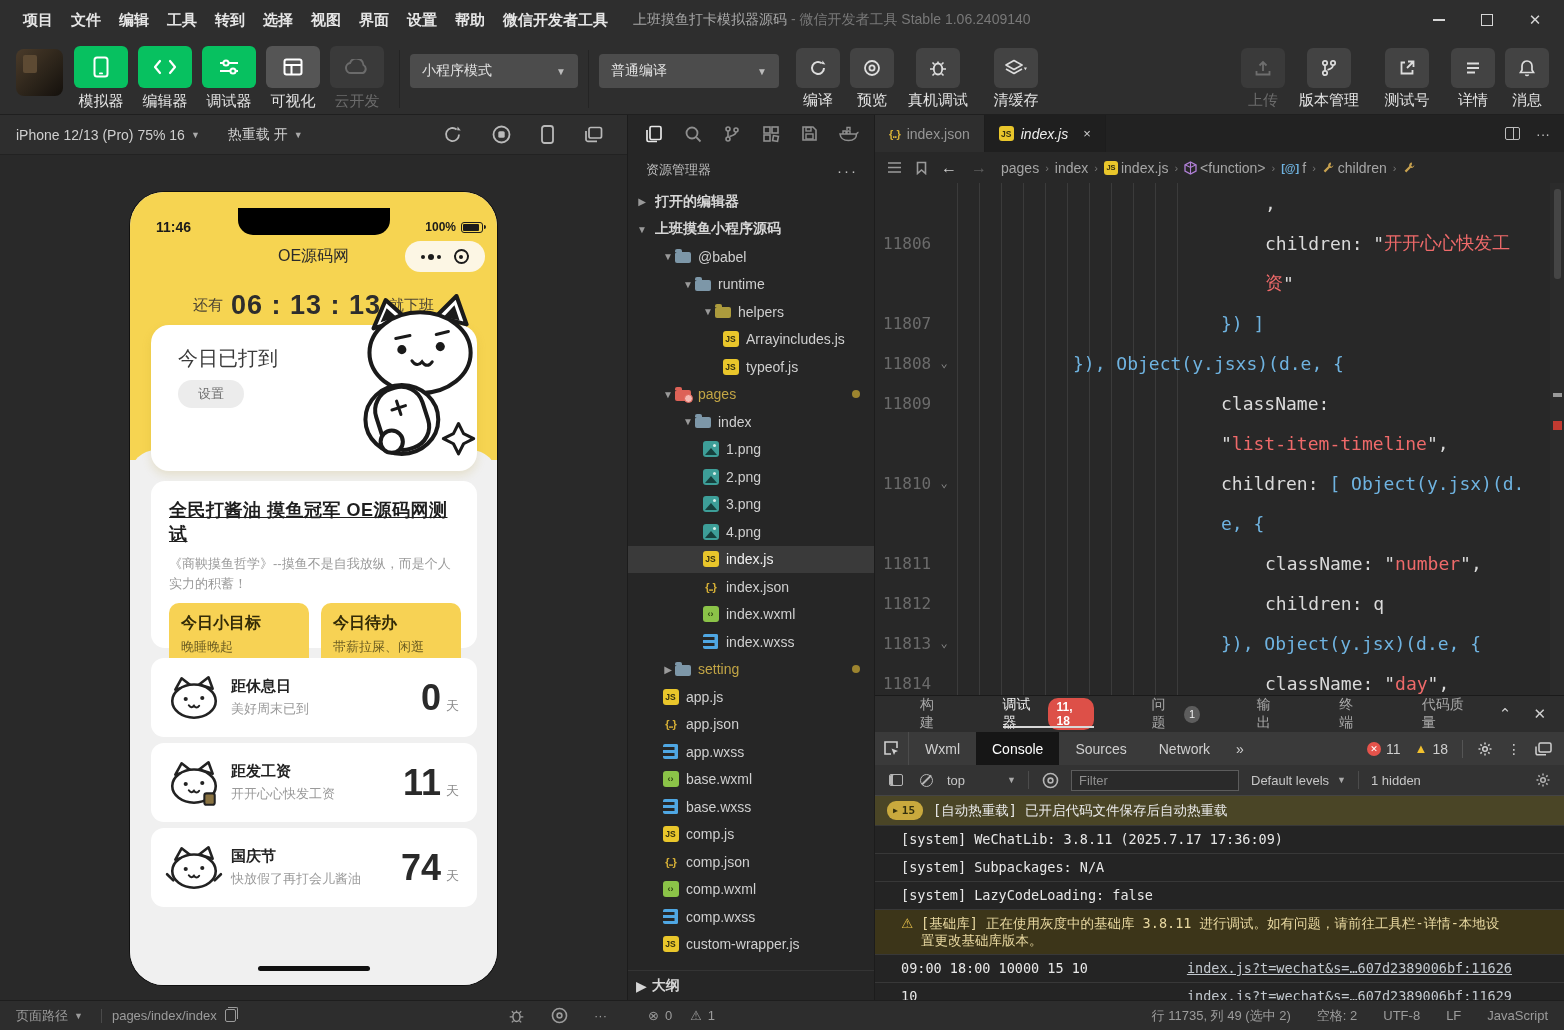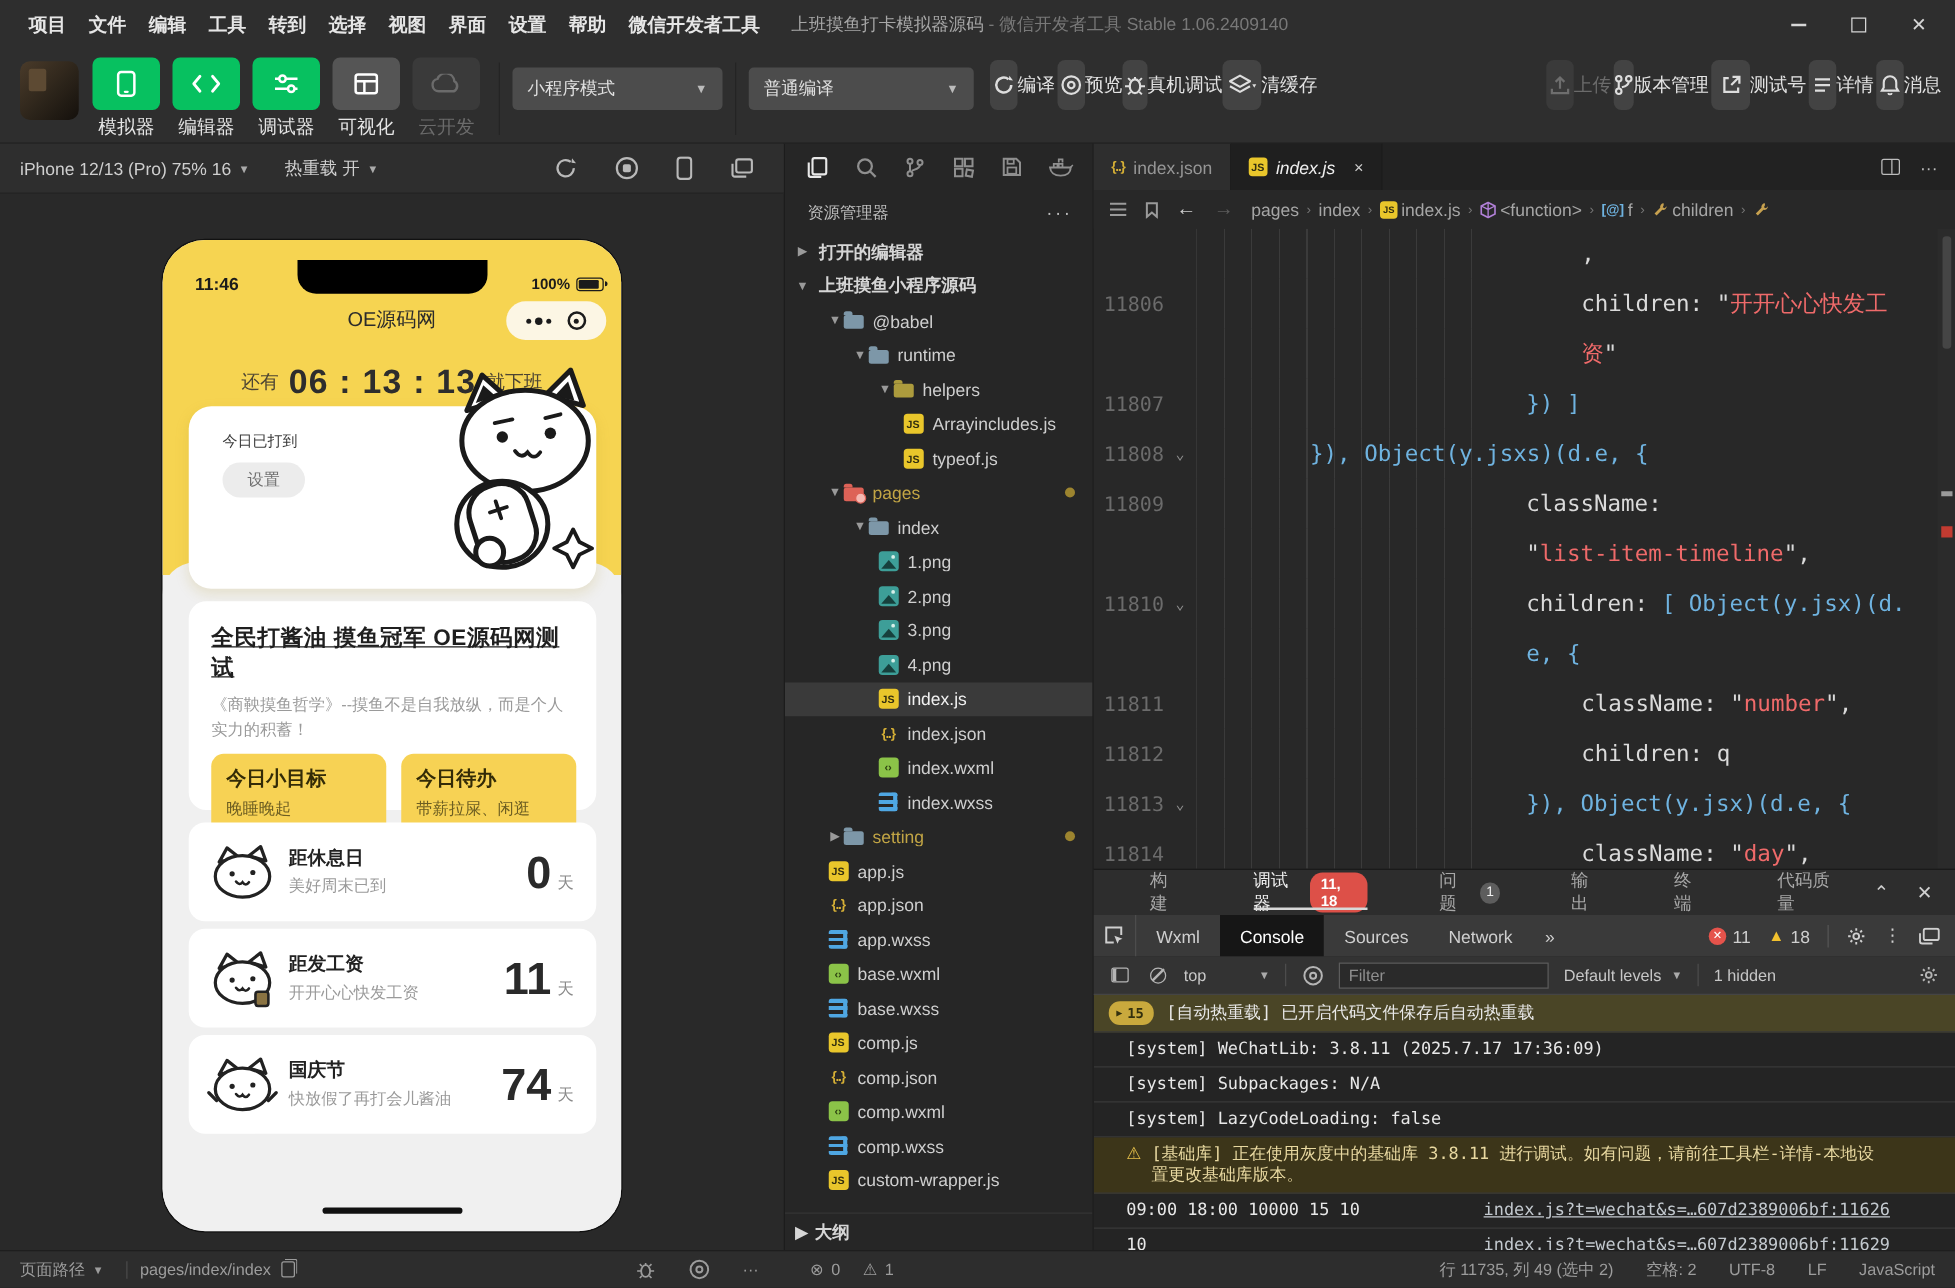--- a/index.html
+++ b/index.html
@@ -24,21 +24,21 @@
   .tb-btn{width:62px;display:flex;flex-direction:column;align-items:center;margin:0 1px;}
   .tb-tile{width:54px;height:42px;border-radius:6px;display:flex;align-items:center;justify-content:center;}
   .tb-tile.green{background:#07c160;}
   .tb-tile.gray{background:#555;}
   .tb-tile.dark{background:#3a3a3a;}
   .tb-label{font-size:15px;color:#e5e5e5;margin-top:4px;white-space:nowrap;}
   .tb-btn.disabled .tb-label{color:#6b6b6b;}
   .tb-sep{width:1px;height:58px;background:#242424;margin:4px 10px 0 10px;}
   .tb-select{height:34px;margin-top:8px;background:#4c4c4c;border-radius:4px;display:flex;align-items:center;padding:0 12px;font-size:14px;color:#e0e0e0;}
   .tb-select .caret{margin-left:auto;padding-left:60px;font-size:10px;color:#bbb;}
-  .act-btn{width:52px;display:flex;flex-direction:row;align-items:center;margin:0 1px;justify-content:center;}
+  .act-btn{width:52px;display:flex;flex-direction:column;align-items:center;margin:0 1px;}
   .act-tile{width:44px;height:40px;border-radius:6px;background:#434343;display:flex;align-items:center;justify-content:center;margin-top:2px;}
   .act-label{font-size:15px;color:#e3e3e3;margin-top:3px;white-space:nowrap;}
   .act-btn.disabled .act-label{color:#6b6b6b;}
   .act-btn.wide{width:76px;}
   .spacer{flex:1;}
 
   
   #simulator{position:absolute;left:0;top:115px;width:628px;height:885px;background:#292929;border-right:1px solid #1c1c1c;}
   #sim-toolbar{height:40px;background:#2e2e2e;border-bottom:1px solid #222;display:flex;align-items:center;padding:0 24px 0 16px;color:#cfcfcf;font-size:14px;}
   #sim-toolbar .caret{font-size:9px;margin-left:6px;color:#aaa;}
@@ -60,21 +60,21 @@
   .p-nav-title{position:absolute;left:0;right:0;top:16px;text-align:center;font-size:16px;color:#2b2b2b;}
   .p-capsule{position:absolute;right:12px;top:11px;width:80px;height:31px;background:#fcf6e4;border-radius:16px;display:flex;align-items:center;justify-content:space-around;padding:0 10px;}
   .cap-dots{display:flex;align-items:center;gap:3px;}
   .cap-dots i{display:block;width:4px;height:4px;border-radius:50%;background:#1b1b1b;}
   .cap-dots i:nth-child(2){width:6px;height:6px;}
   .cap-target{width:15px;height:15px;border:2px solid #1b1b1b;border-radius:50%;position:relative;}
   .cap-target::after{content:"";position:absolute;left:3.5px;top:3.5px;width:4px;height:4px;border-radius:50%;background:#1b1b1b;}
   .p-count{position:absolute;left:0;right:0;top:98px;text-align:center;color:#4c4433;font-size:15px;display:flex;align-items:center;justify-content:center;gap:8px;}
   .p-count .big{font-size:27px;font-weight:800;color:#2d2d2d;letter-spacing:1px;}
   .p-card1{position:absolute;left:21px;top:133px;width:326px;height:146px;background:#fff;border-radius:18px;box-shadow:0 4px 10px rgba(180,150,40,.18);padding:20px 0 0 27px;}
-  .earn-label{font-size:12px;color:#3a3a3a;}
+  .earn-label{font-size:20px;color:#3a3a3a;}
   .earn-row{margin-top:6px;display:flex;align-items:baseline;gap:10px;}
   .earn-val{font-size:40px;font-weight:800;color:#262626;}
   .earn-unit{font-size:16px;color:#444;}
   .set-btn{display:inline-block;margin-top:8px;background:#ececec;border-radius:15px;padding:5px 20px;font-size:13px;color:#6f6f6f;}
   #hero-cat{position:absolute;right:2px;top:102px;width:160px;height:172px;z-index:5;}
   .p-card2{position:absolute;left:21px;top:289px;width:326px;height:167px;background:#fff;border-radius:14px;padding:17px 16px 0 18px;}
   .b-title{font-size:18px;font-weight:800;color:#1f1f1f;letter-spacing:.5px;text-decoration:underline;}
   .b-desc{margin-top:8px;font-size:13px;color:#9a9a9a;line-height:1.5;}
   .b-boxes{display:flex;gap:12px;margin-top:10px;}
   .b-box{flex:1;background:#f7d254;border-radius:10px;padding:10px 12px;height:66px;}
@@ -140,21 +140,21 @@
   .crumb{display:flex;align-items:center;}
   .at-ico{color:#6fb3e0;font-size:11px;font-weight:700;}
   #code{position:absolute;left:0;top:68px;right:0;bottom:0;overflow:hidden;font-family:"DejaVu Sans Mono","Liberation Mono",monospace;}
   .crow{height:40px;display:flex;align-items:center;}
   .lnum{width:56px;flex:none;text-align:left;padding-left:8px;color:#6b6b6b;font-size:16px;}
   .fold{width:26px;flex:none;color:#8d8d8d;font-size:12px;text-align:center;}
   .ctext{flex:1;height:100%;display:flex;align-items:center;font-size:18px;background-image:repeating-linear-gradient(to right,#3b3b3b 0 1px,transparent 1px 22px);background-size:221px 100%;background-repeat:no-repeat;white-space:pre;}
   .tk-w{color:#dadada;}
   .tk-b{color:#6fb3e0;}
   .tk-r{color:#ef6a6a;}
-  .pl0{padding-left:91px;}.pl1{padding-left:264px;}.pl2{padding-left:308px;}
+  .pl0{padding-left:116px;}.pl1{padding-left:264px;}.pl2{padding-left:308px;}
   #scrollmarks{position:absolute;right:0;top:68px;bottom:0;width:14px;background:#2b2b2b;}
   #scrollmarks .thumb{position:absolute;right:3px;top:6px;width:7px;height:90px;background:#454545;border-radius:3px;}
   #scrollmarks .mk-red{position:absolute;right:2px;top:238px;width:9px;height:9px;background:#c23b31;}
   #scrollmarks .mk-w{position:absolute;right:2px;top:210px;width:9px;height:4px;background:#9a9a9a;}
 
   
   #debug{position:absolute;left:875px;top:695px;width:689px;height:305px;background:#242424;border-top:1px solid #1a1a1a;}
   #dbg-tabs{height:36px;background:#2d2d2d;display:flex;align-items:center;padding:0 4px 0 14px;gap:26px;font-size:14px;color:#a8a8a8;}
   .dbg-tab{display:flex;align-items:center;gap:8px;height:100%;position:relative;margin-left:31px;}
   .dbg-tab.active{color:#f0f0f0;}

